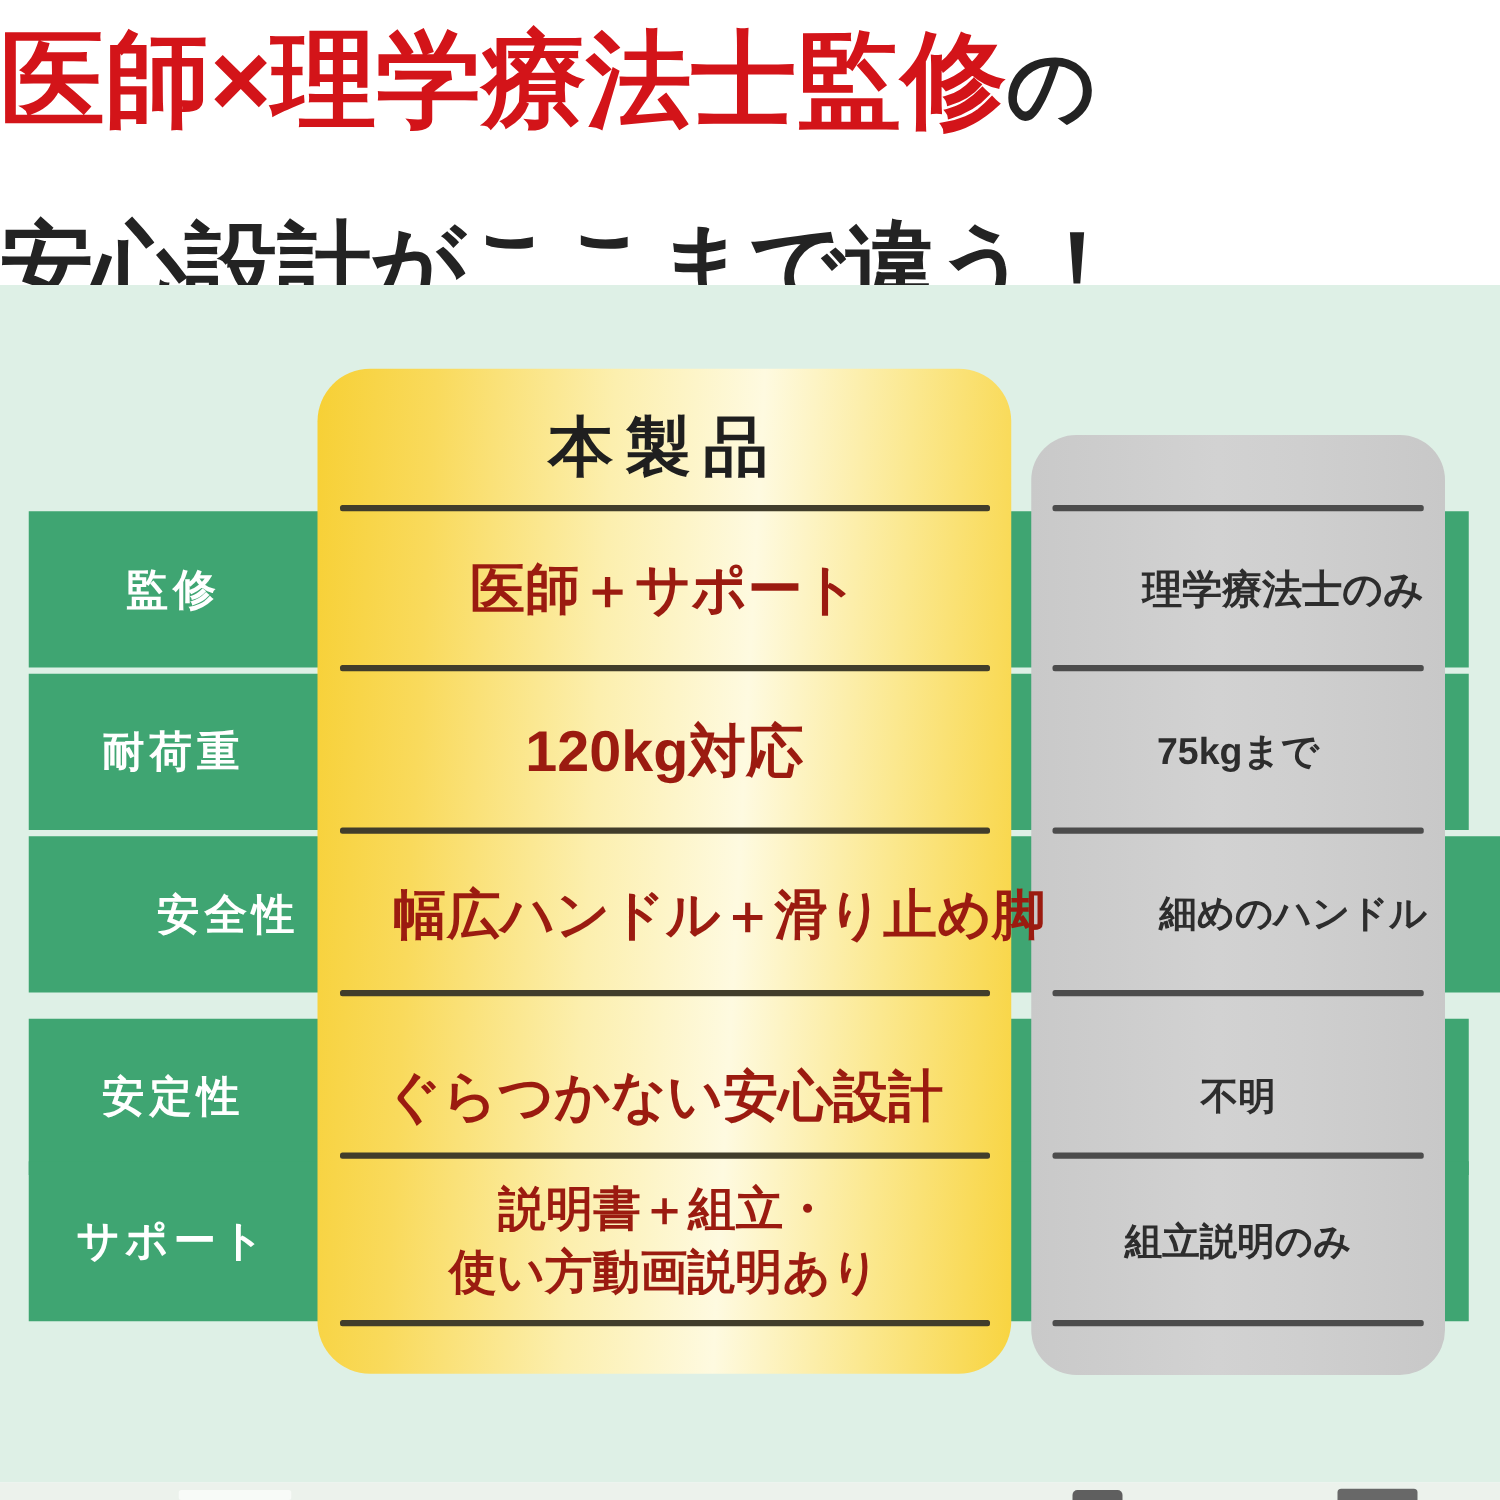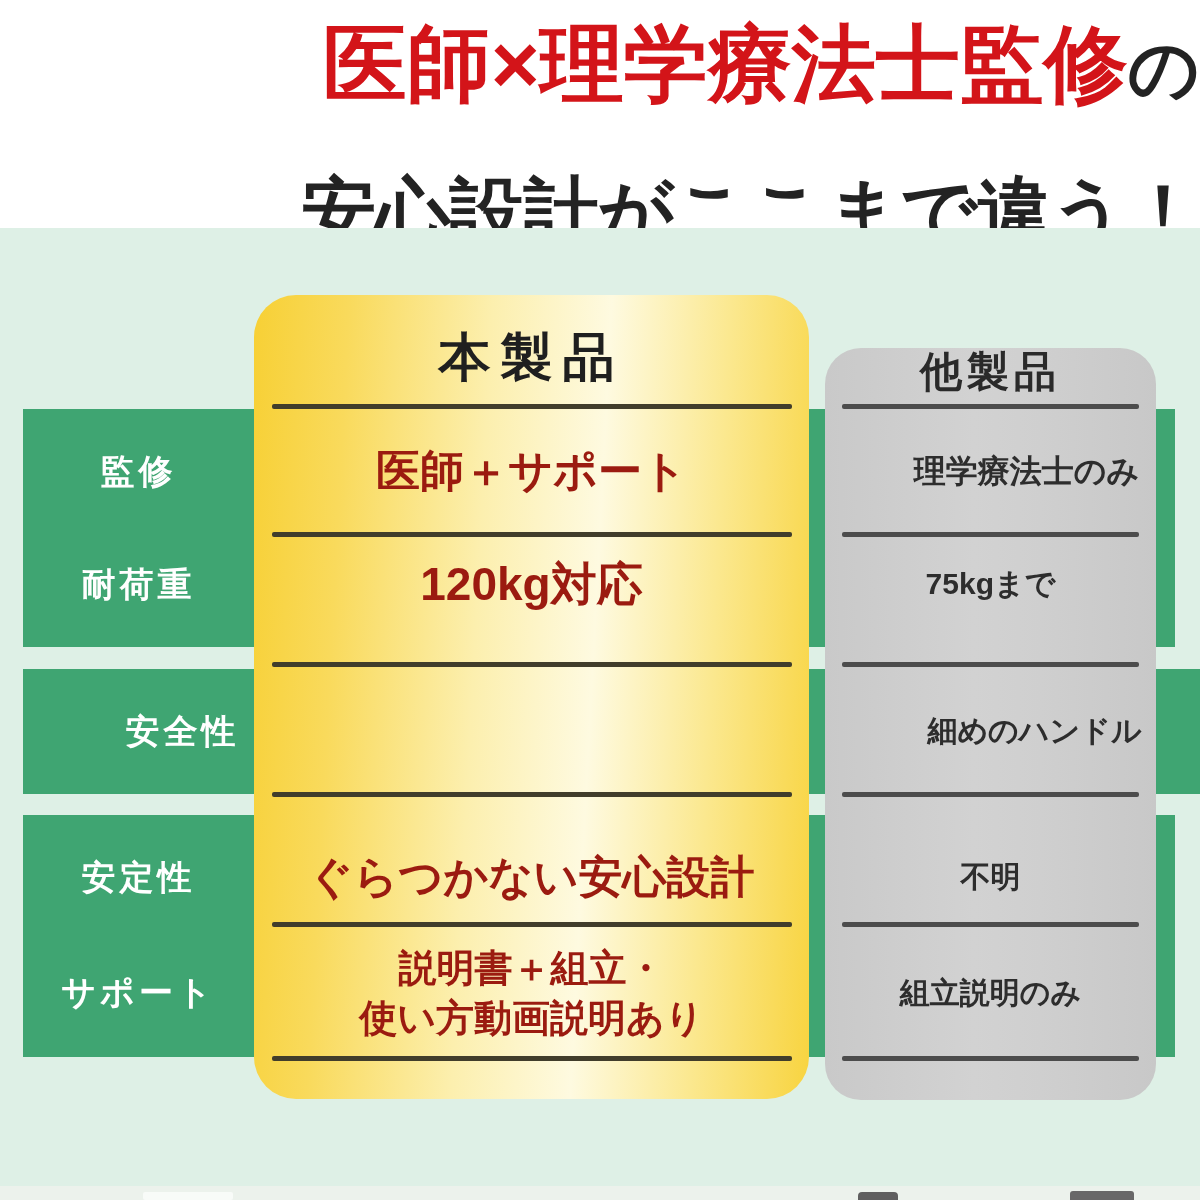--- a/index.html
+++ b/index.html
@@ -1,34 +1,34 @@
 <!DOCTYPE html>
 <html><head>
 <meta charset="utf-8">
 <style>
   html,body{margin:0;padding:0;background:#ffffff;}
   body{font-family:"Liberation Sans","DejaVu Sans",sans-serif;}
   .canvas{position:relative;width:1200px;height:1200px;overflow:hidden;background:#ffffff;}
 
   
-  .header{position:absolute;left:0;top:0;width:1200px;height:228px;background:#ffffff;text-align:right;border-radius:27px;}
+  .header{position:absolute;left:0;top:0;width:1200px;height:228px;background:#ffffff;text-align:left;border-radius:27px;}
   .t1{position:absolute;left:0;top:16px;width:1200px;height:96px;line-height:96px;
       font-size:84px;font-weight:900;white-space:nowrap;}
   .t1 .red{color:#d31419;}
   .t1 .no{color:#232323;font-size:0.84em;}
   .t2{position:absolute;left:0;top:116px;width:1200px;height:96px;line-height:96px;
       font-size:75px;font-weight:900;color:#232323;white-space:nowrap;letter-spacing:-1px;margin-top:48px;}
 
   
   .mint{position:absolute;left:0;top:228px;width:1200px;height:958px;background:#def0e6;}
 
   
   .band{position:absolute;left:23px;width:1152px;background:#3fa572;}
   .r1{top:409px;height:125px;}
-  .r2{top:522px;height:125px;}
+  .r2{top:539px;height:125px;}
   .r3{top:669px;height:125px;padding-left:44px;}
   .r4{top:799px;height:125px;margin-top:16px;}
   .r5{top:929px;height:128px;}
 
   .rowlabel{position:absolute;left:23px;width:231px;display:flex;align-items:center;justify-content:center;
             color:#ffffff;font-weight:bold;font-size:34px;letter-spacing:4px;}
 
   
   .panel-ours{position:absolute;left:254px;top:295px;width:555px;height:804px;border-radius:42px;
       background:linear-gradient(93deg,#f7d035 0%,#f9da5c 16%,#fcefae 40%,#fefae0 60%,#fbe88f 80%,#f8d440 100%);}
@@ -76,21 +76,20 @@
   <div class="band r1"></div>
   <div class="band r2"></div>
   <div class="band r3"></div>
   <div class="band r4"></div>
   <div class="band r5"></div>
 
   <div class="panel-ours"></div>
   <div class="panel-others"></div>
 
   <div class="phead-ours">本製品</div>
-  <div class="phead-others">他製品</div>
 
   <div class="line line-ours ly0"></div>
   <div class="line line-ours ly1"></div>
   <div class="line line-ours ly2"></div>
   <div class="line line-ours ly3"></div>
   <div class="line line-ours ly4"></div>
   <div class="line line-ours ly5"></div>
 
   <div class="line line-others ly0"></div>
   <div class="line line-others ly1"></div>
@@ -100,20 +99,21 @@
   <div class="line line-others ly5"></div>
 
   <div class="rowlabel r1">監修</div>
   <div class="rowlabel r2">耐荷重</div>
   <div class="rowlabel r3">安全性</div>
   <div class="rowlabel r4">安定性</div>
   <div class="rowlabel r5">サポート</div>
 
   <div class="val-ours fs44 r1">医師＋サポート</div>
   <div class="val-ours fs46 r2">120kg対応</div>
+  <div class="val-ours fs43 r3">幅広ハンドル＋滑り止め脚</div>
   <div class="val-ours fs44 r4">ぐらつかない安心設計</div>
   <div class="val-ours val-two r5">
     <span>説明書＋組立・</span>
     <span>使い方動画説明あり</span>
   </div>
 
   <div class="val-others fs32 r1">理学療法士のみ</div>
   <div class="val-others fs30 r2">75kgまで</div>
   <div class="val-others fs30 r3">細めのハンドル</div>
   <div class="val-others fs30 r4">不明</div>

